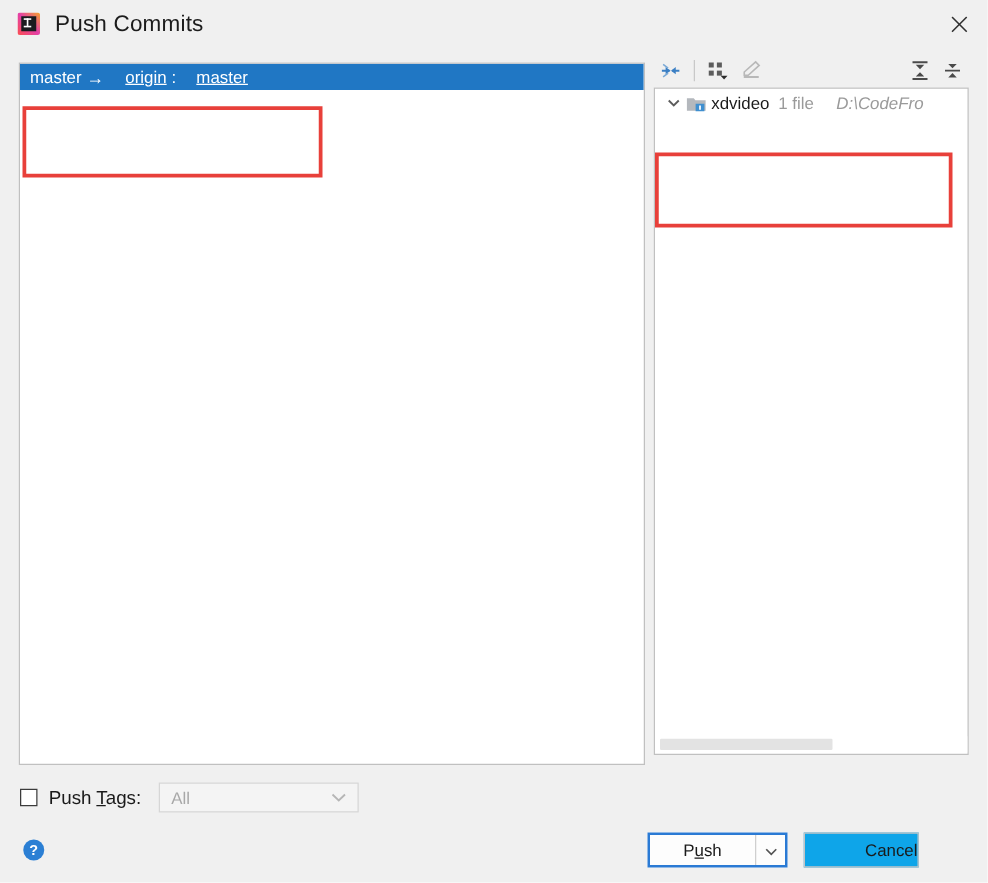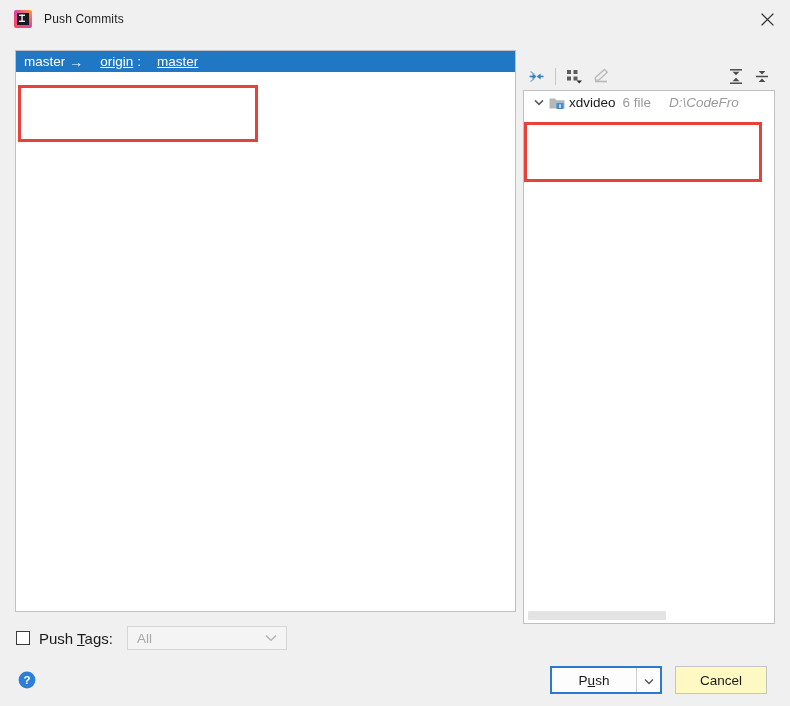--- a/index.html
+++ b/index.html
@@ -27,21 +27,21 @@
   }
   .app-icon {
     width: 18px;
     height: 18px;
     margin-left: 14px;
     margin-right: 12px;
     position: relative;
     flex: none;
   }
   .title-text {
-    font-size: 12px;
+    font-size: 18px;
     color: #1c1c1c;
     letter-spacing: 0.15px;
   }
   .close-btn {
     position: absolute;
     right: 0;
     top: 0;
     width: 46px;
     height: 38px;
     display: flex;
@@ -51,21 +51,20 @@
   }
   .close-btn svg { display: block; }
 
   
   .content {
     position: absolute;
     left: 0;
     top: 38px;
     width: 750px;
     height: 668px;
-    padding-left: 32px;
   }
 
   .left-panel {
     position: absolute;
     left: 15px;
     top: 12px;
     width: 501px;
     height: 562px;
     background: #ffffff;
     border: 1px solid #c0c0c0;
@@ -110,21 +109,21 @@
     top: 12px;
     width: 7px;
     height: 562px;
     background: #f0f0f0;
   }
 
   
   .right-wrap {
     position: absolute;
     left: 523px;
-    top: 24px;
+    top: 4px;
     width: 252px;
     height: 562px;
   }
   .right-toolbar {
     height: 28px;
     display: flex;
     align-items: center;
     background: #f0f0f0;
     position: relative;
   }
@@ -285,24 +284,24 @@
     display: flex;
     align-items: center;
     justify-content: center;
     border-left: 1px solid #cfcfcf;
     background: #fdfdfd;
   }
   .cancel-btn {
     width: 92px;
     height: 28px;
     border: 1px solid #c4c4c4;
-    background: #fef9c3;
-    display: flex;
-    align-items: center;
-    justify-content: center;
+    background: #0ea5e9;
+    display: flex;
+    align-items: center;
+    justify-content: flex-end;
     font-size: 13.5px;
     color: #1a1a1a;
     box-sizing: border-box;
     cursor: default;
   }
 
   
   .anno {
     position: absolute;
     border: 3px solid #e8403a;
@@ -419,21 +418,21 @@
           </svg>
         </span>
         <span class="dir-icon">
           <svg width="16" height="14" viewBox="0 0 16 14">
             <path d="M0.5 2.5 L6 2.5 L7.3 4.2 L15.5 4.2 L15.5 12.5 L0.5 12.5 Z" fill="#b4b8bd"></path>
             <rect x="7.5" y="7" width="7" height="6" fill="#3f8fd0"></rect>
             <rect x="10.3" y="8.4" width="1.4" height="3.4" fill="#ffffff"></rect>
           </svg>
         </span>
         <span class="node-name">xdvideo</span>
-        <span class="node-meta">6 file</span>
+        <span class="node-meta">1 file</span>
         <span class="node-path">D:\CodeFro</span>
       </div>
 
 
       <div class="hscroll-track">
         <div class="hscroll-thumb"></div>
       </div>
     </div>
   </div>
 

